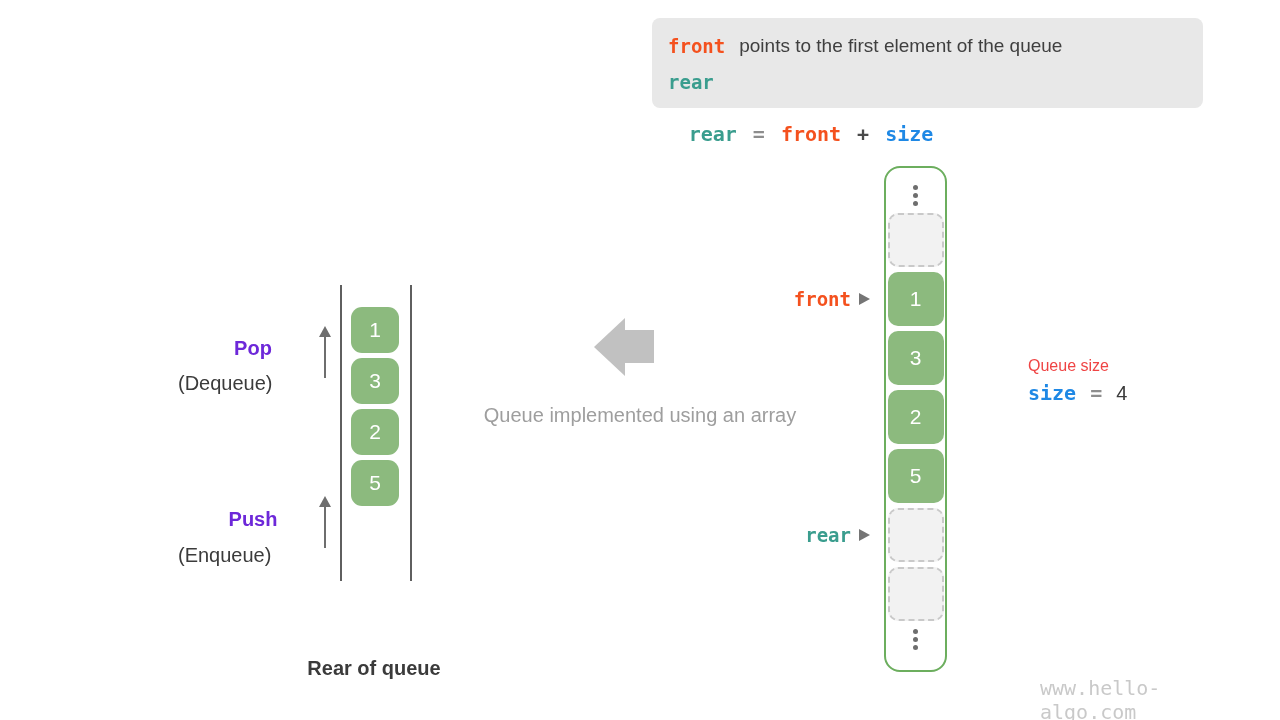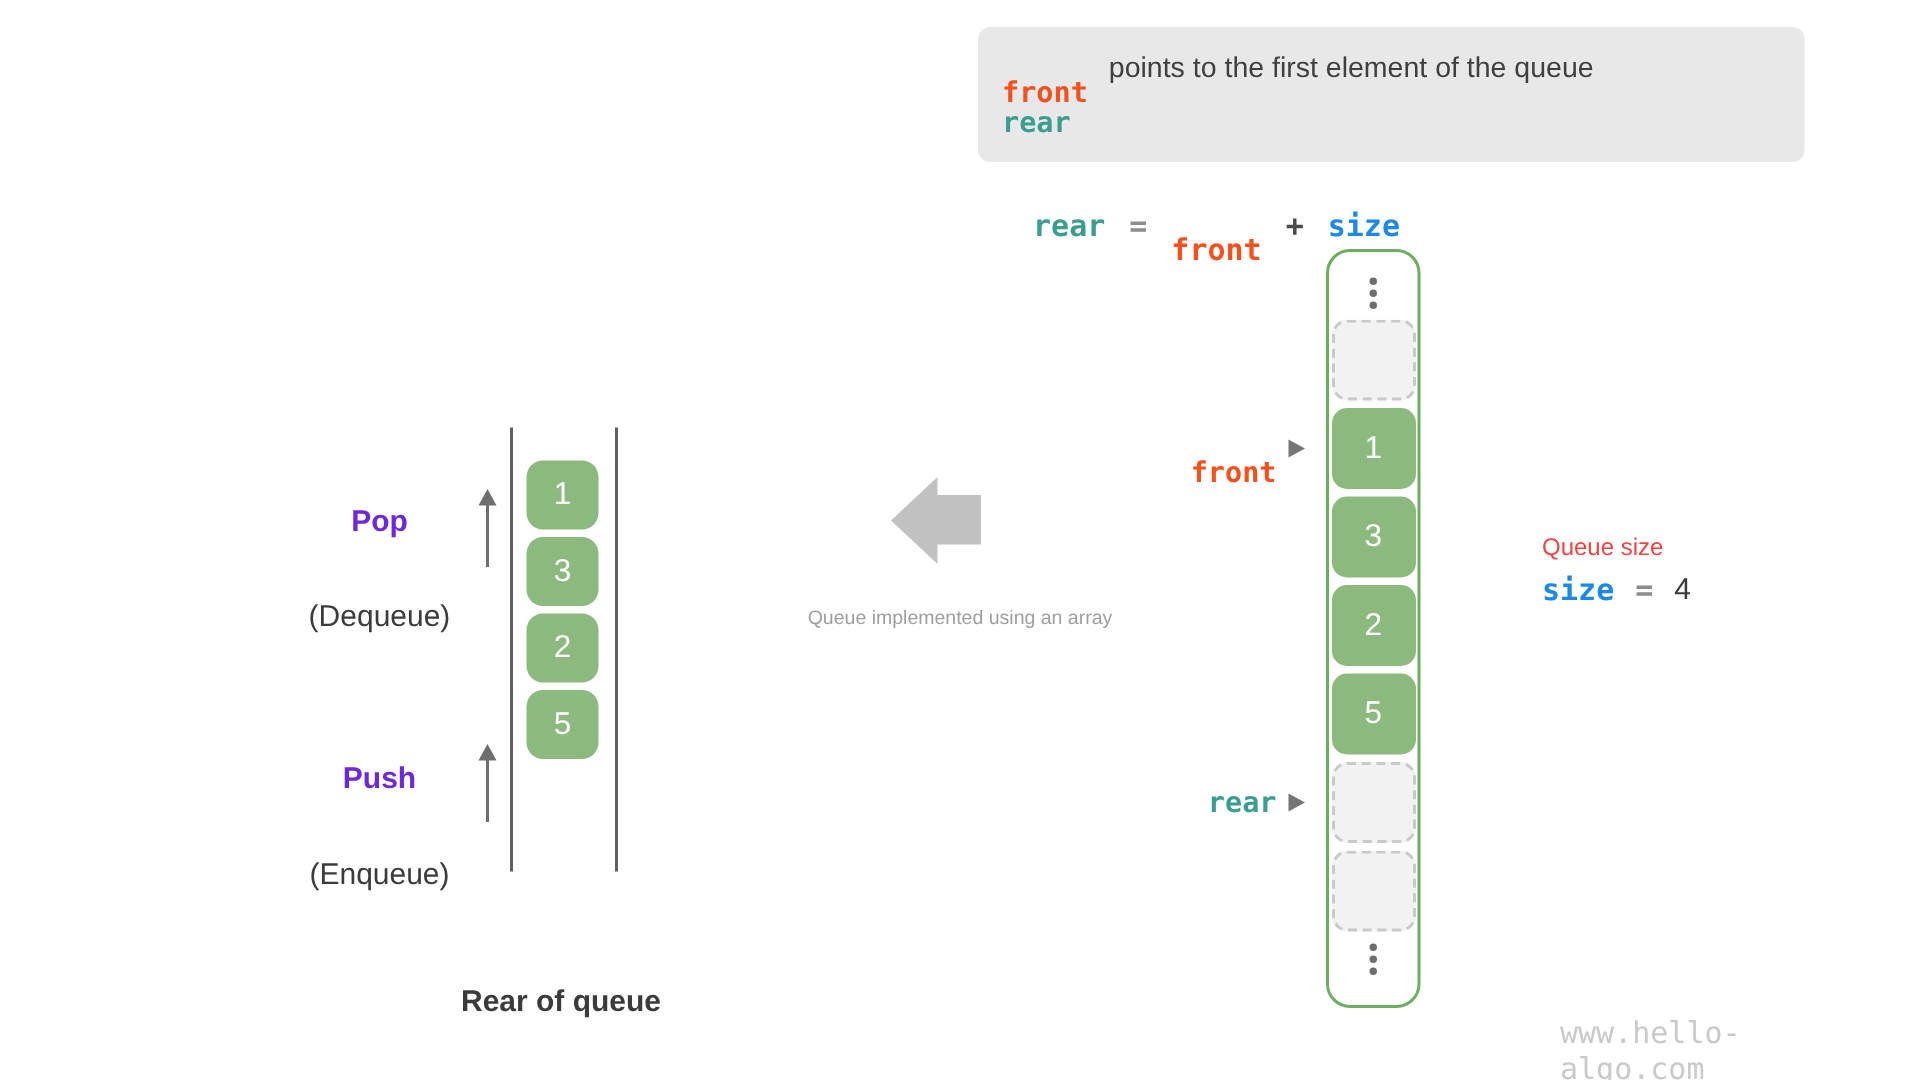--- a/index.html
+++ b/index.html
@@ -5,21 +5,21 @@
   html,body{margin:0;padding:0;background:#fff;}
   .canvas{position:relative;width:1280px;height:720px;background:#ffffff;overflow:hidden;
           font-family:"Liberation Sans", sans-serif;color:#3b3b3b;}
   .mono{font-family:"DejaVu Sans Mono", monospace;font-weight:bold;}
 
   
   .legend{position:absolute;left:652px;top:18px;width:551px;height:90px;background:#e8e8e8;
           border-radius:8px;box-sizing:border-box;padding:10px 0 0 16px;}
   .legend-line{display:flex;align-items:center;height:36px;font-size:19px;color:#3f3f3f;}
   .legend-line .code{font-size:19px;margin-right:14px;}
-  .tk-orange{color:#f4511e;margin-top:32px;}
+  .tk-orange{color:#f4511e;}
   .tk-teal{color:#3a9d8e;}
   .tk-blue{color:#1e88e5;}
   .tk-gray{color:#8d8d8d;}
   .tk-dark{color:#4a4a4a;}
 
   
   .formula{position:absolute;left:661px;top:122px;width:300px;display:flex;justify-content:center;
            align-items:center;gap:16px;font-size:20px;}
 
   
@@ -31,33 +31,33 @@
   .channel-line.right{left:410px;}
   .queue-boxes{position:absolute;left:351px;top:307px;width:48px;display:flex;flex-direction:column;gap:5px;}
   .qbox{width:48px;height:46px;background:#8cba7e;border-radius:11px;display:flex;align-items:center;
         justify-content:center;color:#fff;font-size:21px;}
   .up-arrow{position:absolute;width:2px;background:#6e6e6e;}
   .up-arrow::before{content:"";position:absolute;top:-11px;left:-5px;width:0;height:0;
         border:6px solid transparent;border-bottom:11px solid #6e6e6e;}
   .pop-arrow{left:324px;top:331px;height:47px;}
   .push-arrow{left:324px;top:501px;height:47px;}
   .op-label{position:absolute;width:110px;text-align:center;font-size:20px;font-weight:bold;color:#6d28d9;}
-  .op-sublabel{position:absolute;width:150px;text-align:center;font-size:20px;color:#3b3b3b;margin-top:28px;}
+  .op-sublabel{position:absolute;width:150px;text-align:left;font-size:20px;color:#3b3b3b;}
   .pop-label{left:198px;top:337px;}
   .pop-sublabel{left:178px;top:372px;}
   .push-label{left:198px;top:508px;}
   .push-sublabel{left:178px;top:544px;}
 
   
   .big-arrow{position:absolute;left:594px;top:318px;width:60px;height:59px;}
   .big-arrow::before{content:"";position:absolute;left:0;top:0;width:0;height:0;
         border-top:29.5px solid transparent;border-bottom:29.5px solid transparent;
         border-right:31px solid #c1c1c1;}
   .big-arrow::after{content:"";position:absolute;left:30px;top:12px;width:30px;height:33px;background:#c1c1c1;}
-  .caption{position:absolute;left:440px;top:404px;width:400px;text-align:center;font-size:13px;color:#9e9e9e;}
+  .caption{position:absolute;left:440px;top:404px;width:400px;text-align:center;font-size:20px;color:#9e9e9e;}
 
   
   .array-col{position:absolute;left:884px;top:166px;width:63px;height:506px;box-sizing:border-box;
              border:2px solid #6cae5e;border-radius:16px;background:#fff;display:flex;
              flex-direction:column;align-items:center;padding-top:14px;gap:5px;}
   .cell{width:56px;height:54px;box-sizing:border-box;border-radius:10px;flex:0 0 auto;}
   .cell.filled{background:#8cba7e;display:flex;align-items:center;justify-content:center;
                color:#fff;font-size:21px;}
   .cell.empty{background:#f2f2f2;border:2px dashed #c9c9c9;}
   .cell.dots{height:26px;border-radius:0;display:flex;flex-direction:column;align-items:center;

